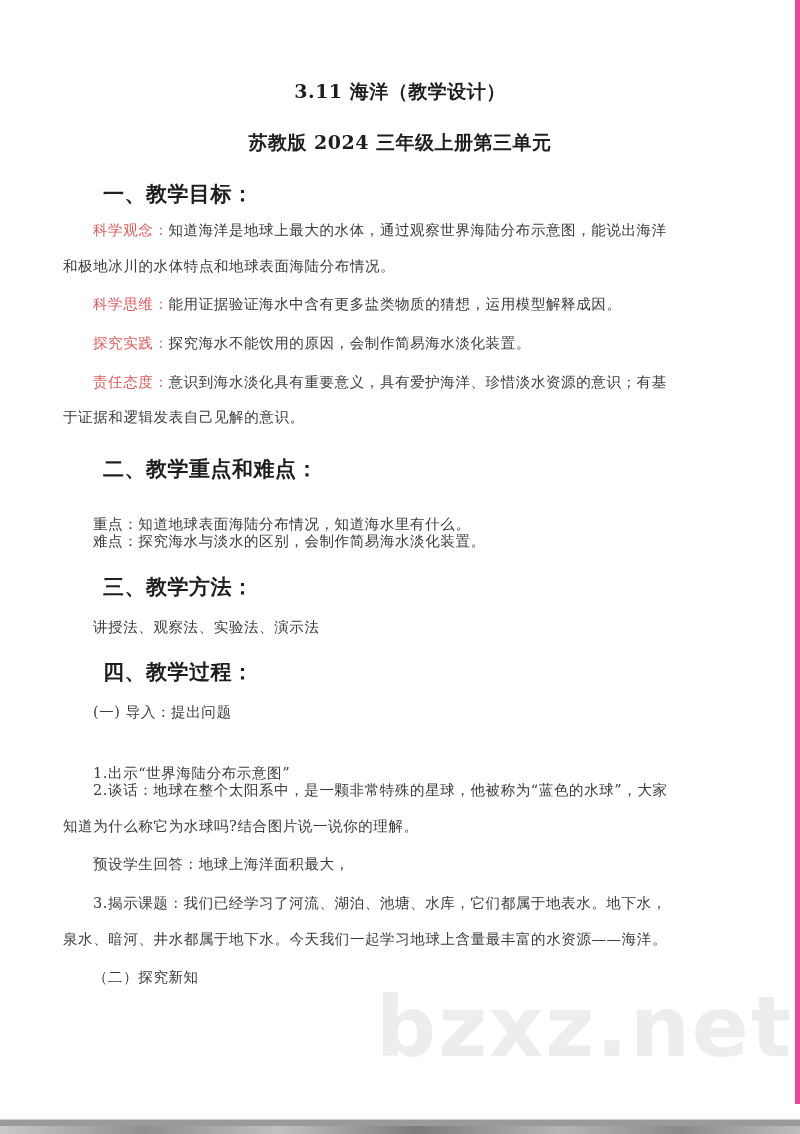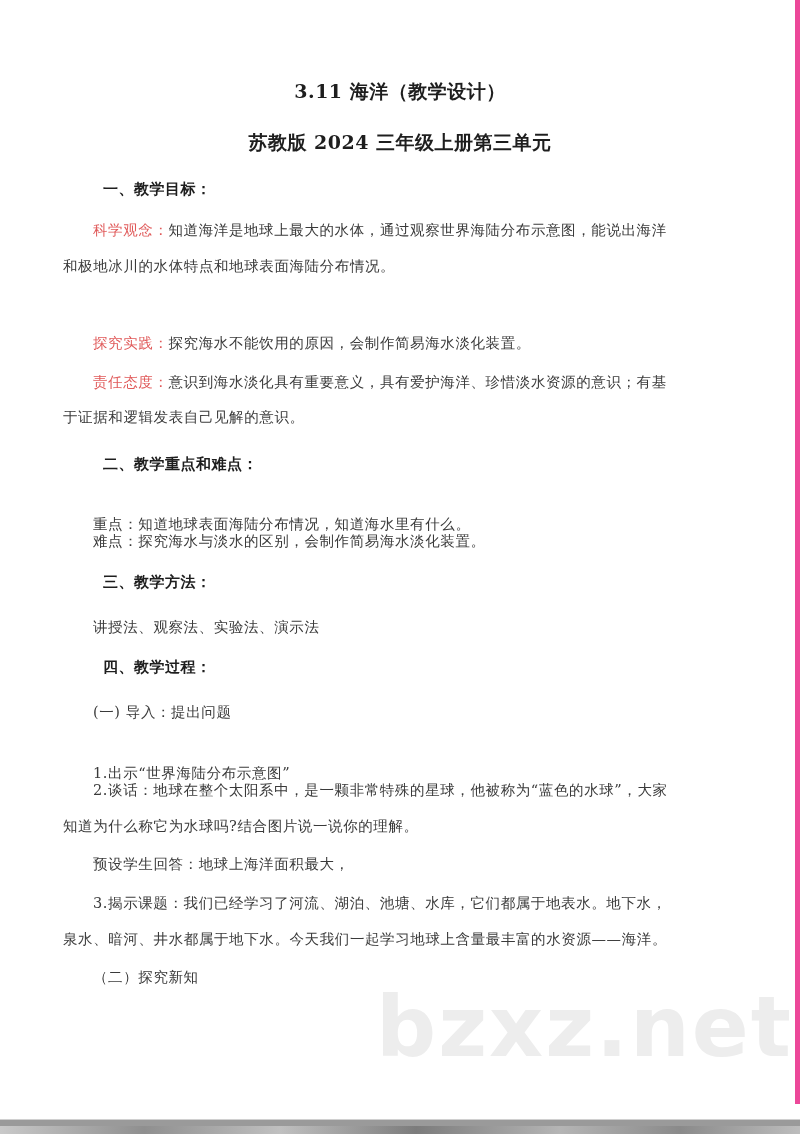--- a/index.html
+++ b/index.html
@@ -34,21 +34,21 @@
       color: #1e1e1e;
       letter-spacing: 0.5px;
     }
     .title-1 { top: 79px; }
     .title-2 { top: 130px; }
 
     .h {
       position: absolute;
       left: 103px;
       font-weight: bold;
-      font-size: 15px;
+      font-size: 21px;
       color: #1e1e1e;
       letter-spacing: 0.5px;
     }
     .p {
       position: absolute;
       font-size: 14.5px;
       color: #3a3a3a;
       white-space: nowrap;
       letter-spacing: 0.6px;
     }
@@ -93,20 +93,23 @@
   <div class="title title-1">3.11 海洋（教学设计）</div>
   <div class="title title-2">苏教版 2024 三年级上册第三单元</div>
 
   <div class="h" style="top:180px;">一、教学目标：</div>
 
   <div class="p ind" style="top:221px;">
     <span class="red">科学观念：</span><span>知道海洋是地球上最大的水体，通过观察世界海陆分布示意图，能说出海洋</span>
   </div>
   <div class="p noind" style="top:257px;">和极地冰川的水体特点和地球表面海陆分布情况。</div>
 
+  <div class="p ind" style="top:295px;">
+    <span class="red">科学思维：</span><span>能用证据验证海水中含有更多盐类物质的猜想，运用模型解释成因。</span>
+  </div>
 
   <div class="p ind" style="top:334px;">
     <span class="red">探究实践：</span><span>探究海水不能饮用的原因，会制作简易海水淡化装置。</span>
   </div>
 
   <div class="p ind" style="top:373px;">
     <span class="red">责任态度：</span><span>意识到海水淡化具有重要意义，具有爱护海洋、珍惜淡水资源的意识；有基</span>
   </div>
   <div class="p noind" style="top:408px;">于证据和逻辑发表自己见解的意识。</div>
 

